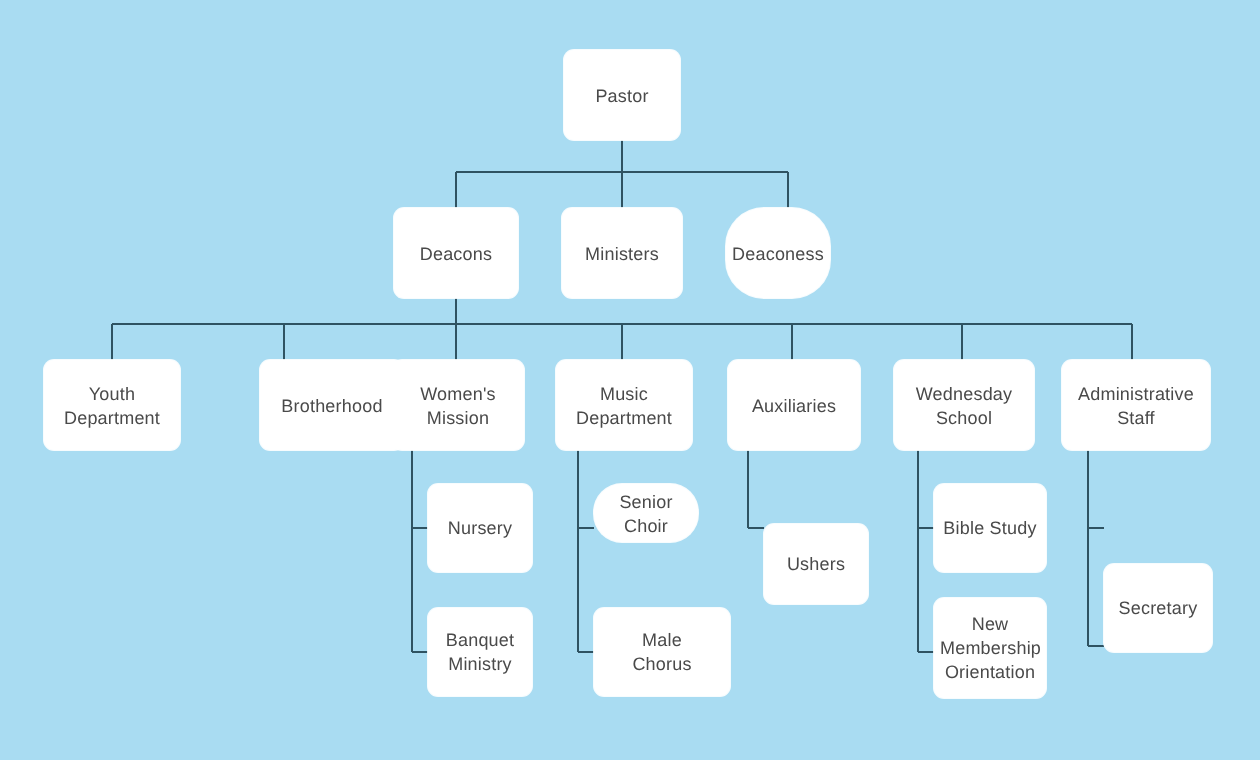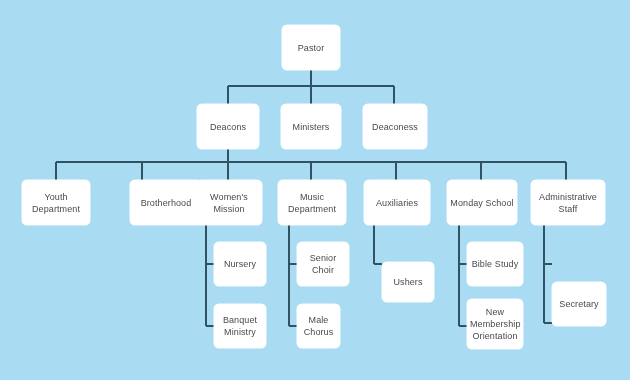--- a/index.html
+++ b/index.html
@@ -106,21 +106,21 @@
     <div class="org-node" style="left:282px; top:25px; width:58px; height:45px;">
       <span class="node-label">Pastor</span>
     </div>
 
     <div class="org-node" style="left:197px; top:104px; width:62px; height:45px;">
       <span class="node-label">Deacons</span>
     </div>
     <div class="org-node" style="left:281px; top:104px; width:60px; height:45px;">
       <span class="node-label">Ministers</span>
     </div>
-    <div class="org-node" style="left:363px; top:104px; width:64px; height:45px;">
+    <div class="org-node" style="left:363px; top:104px; width:52px; height:45px;border-radius:19px;">
       <span class="node-label">Deaconess</span>
     </div>
 
     <div class="org-node" style="left:22px; top:180px; width:68px; height:45px;">
       <span class="node-label">Youth
 Department</span>
     </div>
     <div class="org-node" style="left:106px; top:180px; width:72px; height:45px;margin-left:24px;">
       <span class="node-label">Brotherhood</span>
     </div>
@@ -129,49 +129,49 @@
 Mission</span>
     </div>
     <div class="org-node" style="left:278px; top:180px; width:68px; height:45px;">
       <span class="node-label">Music
 Department</span>
     </div>
     <div class="org-node" style="left:364px; top:180px; width:66px; height:45px;">
       <span class="node-label">Auxiliaries</span>
     </div>
     <div class="org-node" style="left:447px; top:180px; width:70px; height:45px;">
-      <span class="node-label">Monday School</span>
+      <span class="node-label">Wednesday School</span>
     </div>
     <div class="org-node" style="left:531px; top:180px; width:74px; height:45px;">
       <span class="node-label">Administrative
 Staff</span>
     </div>
 
     <div class="org-node" style="left:214px; top:242px; width:52px; height:44px;">
       <span class="node-label">Nursery</span>
     </div>
-    <div class="org-node" style="left:297px; top:242px; width:52px; height:44px;">
+    <div class="org-node" style="left:297px; top:242px; width:52px; height:29px;border-radius:14px;">
       <span class="node-label">Senior
 Choir</span>
     </div>
     <div class="org-node" style="left:382px; top:242px; width:52px; height:40px;margin-top:20px;">
       <span class="node-label">Ushers</span>
     </div>
     <div class="org-node" style="left:467px; top:242px; width:56px; height:44px;">
       <span class="node-label">Bible Study</span>
     </div>
     <div class="org-node" style="left:552px; top:242px; width:54px; height:44px;margin-top:40px;">
       <span class="node-label">Secretary</span>
     </div>
 
     <div class="org-node" style="left:214px; top:304px; width:52px; height:44px;">
       <span class="node-label">Banquet
 Ministry</span>
     </div>
-    <div class="org-node" style="left:297px; top:304px; width:43px; height:44px;text-align:center;">
+    <div class="org-node" style="left:297px; top:304px; width:68px; height:44px;text-align:center;">
       <span class="node-label">Male
 Chorus</span>
     </div>
     <div class="org-node" style="left:467px; top:299px; width:56px; height:50px;">
       <span class="node-label">New
 Membership
 Orientation</span>
     </div>
 
   </div>

